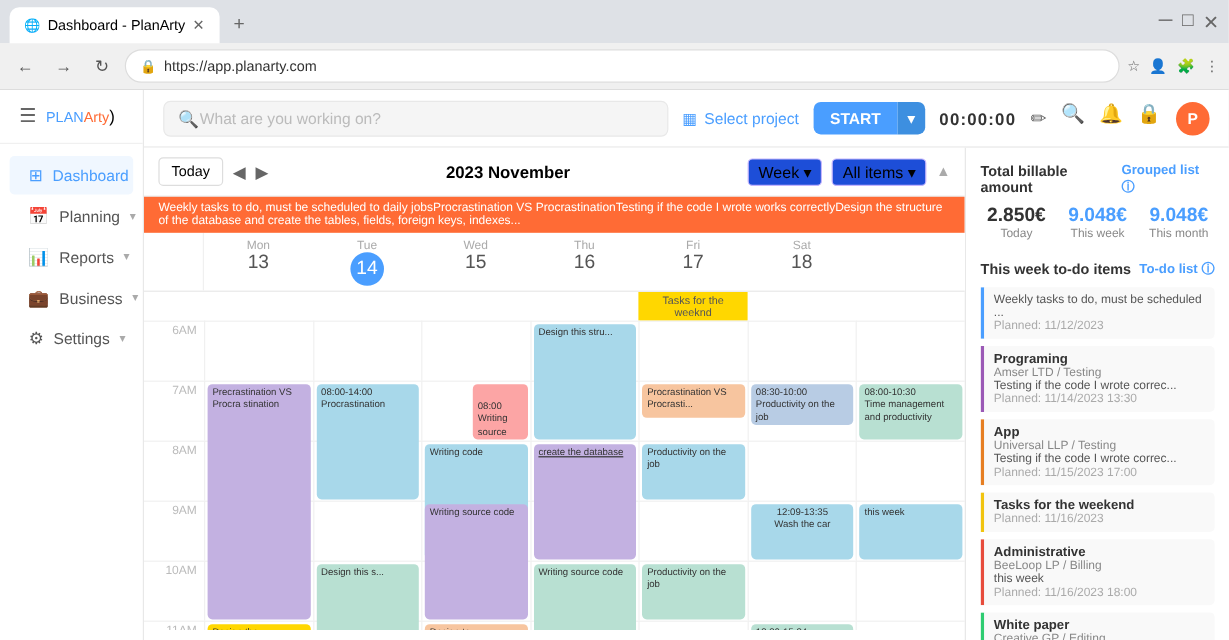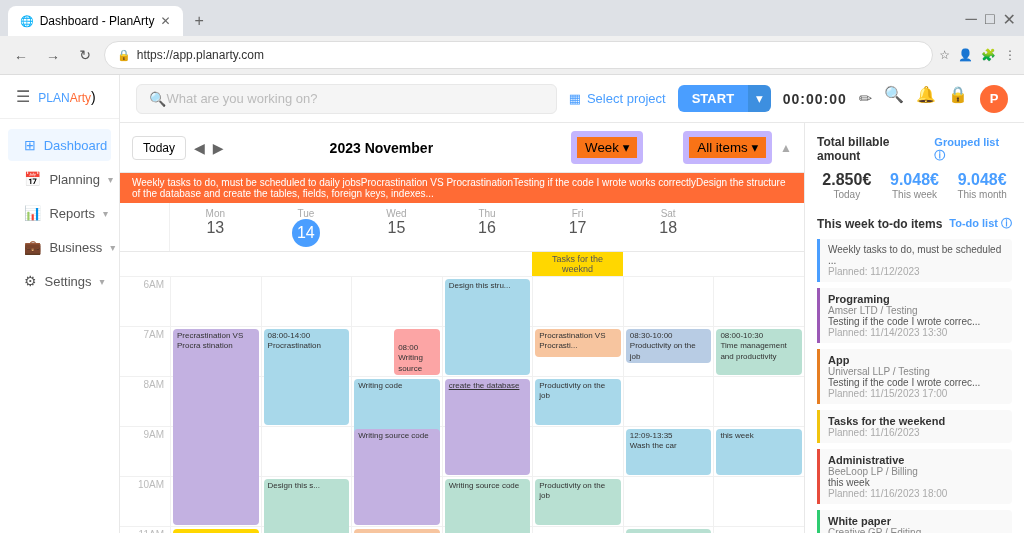--- a/index.html
+++ b/index.html
@@ -44,21 +44,21 @@
     
     .main-content { flex: 1; display: flex; flex-direction: column; overflow: hidden; }
 
     
     .calendar-area { flex: 1; display: flex; overflow: hidden; }
     .calendar-main { flex: 1; overflow: hidden; background: white; }
     .calendar-header { display: flex; align-items: center; padding: 8px 12px; border-bottom: 1px solid #e8e8e8; gap: 8px; }
     .today-btn { border: 1px solid #ddd; border-radius: 4px; padding: 4px 10px; background: white; cursor: pointer; font-size: 12px; }
     .cal-nav { background: none; border: none; cursor: pointer; color: #666; font-size: 14px; }
     .cal-title { font-size: 14px; font-weight: 600; flex: 1; text-align: center; }
-    .view-select { border: 6px solid #c4b5fd; border-radius: 4px; padding: 3px 8px; background: #f97316; cursor: pointer; margin-left: 32px; }
+    .view-select { border: 1px solid #c4b5fd; border-radius: 4px; padding: 3px 8px; background: #1d4ed8; cursor: pointer; }
     .day-headers { display: grid; grid-template-columns: 50px repeat(7, 1fr); border-bottom: 1px solid #e8e8e8; position: sticky; top: 0; background: white; z-index: 10; }
     .day-header { text-align: center; padding: 4px; font-size: 11px; color: #888; }
 
     
     .alert-banner { background: #ff6b35; color: white; font-size: 10px; padding: 4px 12px; display: flex; align-items: center; gap: 6px; }
 
     
     .right-panel { width: 220px; background: white; border-left: 1px solid #e8e8e8; overflow-y: auto; padding: 12px; }
     .panel-section { margin-bottom: 16px; }
     .panel-title { font-size: 12px; font-weight: 600; color: #333; margin-bottom: 8px; display: flex; justify-content: space-between; align-items: center; }
@@ -294,21 +294,21 @@
                 </div>
                 <div style="display: grid; grid-template-columns: 50px repeat(7, 1fr); min-height: 50px;">
                   <div style="font-size: 10px; color: rgb(187, 187, 187); text-align: right; padding-right: 6px; padding-top: 2px; border-top: 1px solid rgb(240, 240, 240); white-space: nowrap;">9AM</div>
                   <div style="border-left: 1px solid rgb(240, 240, 240); border-top: 1px solid rgb(240, 240, 240); position: relative; min-height: 50px;"></div>
                   <div style="border-left: 1px solid rgb(240, 240, 240); border-top: 1px solid rgb(240, 240, 240); position: relative; min-height: 50px;"></div>
                   <div style="border-left: 1px solid rgb(240, 240, 240); border-top: 1px solid rgb(240, 240, 240); position: relative; min-height: 50px;">
                     <div style="background: rgb(195, 177, 225); border-radius: 4px; padding: 2px 4px; font-size: 8px; overflow: hidden; cursor: pointer; position: absolute; top: 2px; left: 2px; right: 2px; height: 96px; z-index: 2; white-space: pre-wrap; line-height: 1.3; color: rgb(51, 51, 51);">Writing source code</div>
                   </div>
                   <div style="border-left: 1px solid rgb(240, 240, 240); border-top: 1px solid rgb(240, 240, 240); position: relative; min-height: 50px;"></div>
                   <div style="border-left: 1px solid rgb(240, 240, 240); border-top: 1px solid rgb(240, 240, 240); position: relative; min-height: 50px;"></div>
-                  <div style="border-left: 1px solid rgb(240, 240, 240); border-top: 1px solid rgb(240, 240, 240); position: relative; min-height: 50px;">
+                  <div style="border-left: 1px solid rgb(240, 240, 240); border-top: 1px solid rgb(240, 240, 240); position: relative; min-height: 50px; text-align: center;">
                     <div style="background: rgb(168, 216, 234); border-radius: 4px; padding: 2px 4px; font-size: 8px; overflow: hidden; cursor: pointer; position: absolute; top: 2px; left: 2px; right: 2px; height: 46px; z-index: 2; white-space: pre-wrap; line-height: 1.3; color: rgb(51, 51, 51);">12:09-13:35
 Wash the car</div>
                   </div>
                   <div style="border-left: 1px solid rgb(240, 240, 240); border-top: 1px solid rgb(240, 240, 240); position: relative; min-height: 50px;">
                     <div style="background: rgb(168, 216, 234); border-radius: 4px; padding: 2px 4px; font-size: 8px; overflow: hidden; cursor: pointer; position: absolute; top: 2px; left: 2px; right: 2px; height: 46px; z-index: 2; white-space: pre-wrap; line-height: 1.3; color: rgb(51, 51, 51);">this week</div>
                   </div>
                 </div>
                 <div style="display: grid; grid-template-columns: 50px repeat(7, 1fr); min-height: 50px;">
                   <div style="font-size: 10px; color: rgb(187, 187, 187); text-align: right; padding-right: 6px; padding-top: 2px; border-top: 1px solid rgb(240, 240, 240); white-space: nowrap;">10AM</div>
                   <div style="border-left: 1px solid rgb(240, 240, 240); border-top: 1px solid rgb(240, 240, 240); position: relative; min-height: 50px;"></div>

